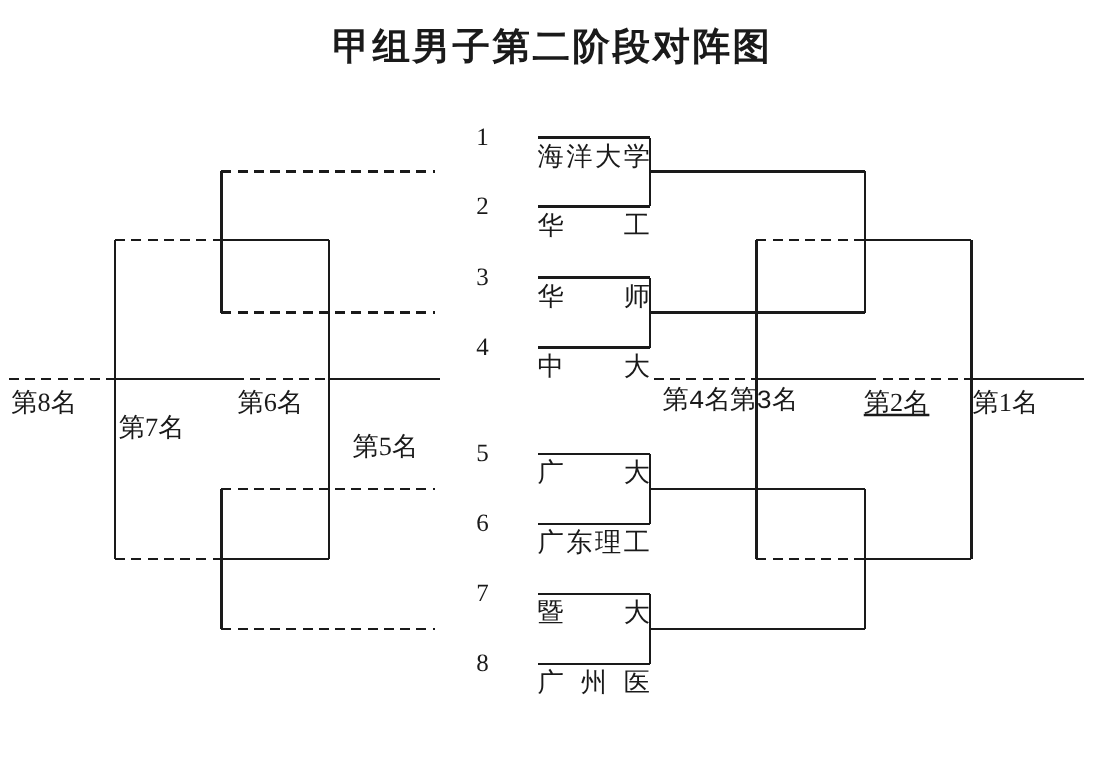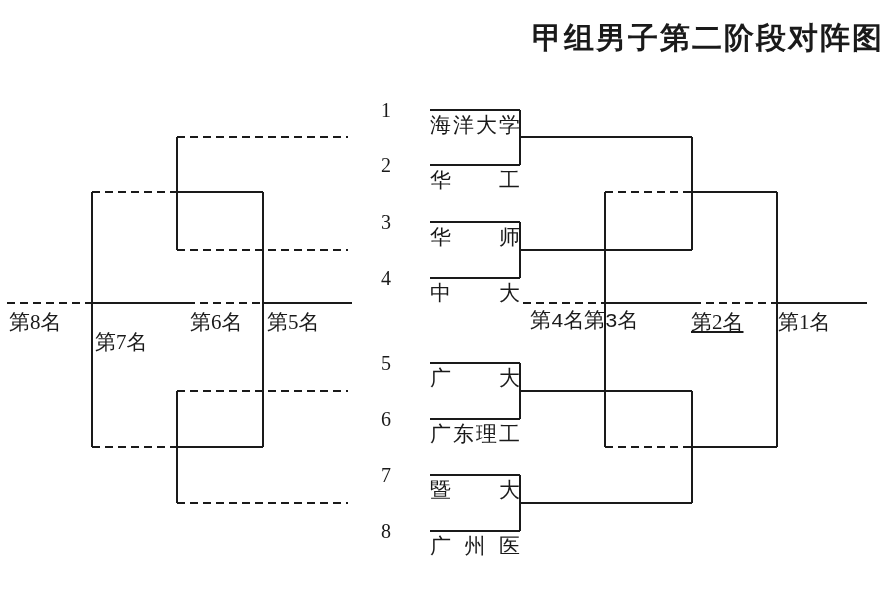--- a/index.html
+++ b/index.html
@@ -14,21 +14,21 @@
     background: #ffffff;
     font-family: "Liberation Serif", "DejaVu Serif", serif;
     color: #1a1a1a;
     overflow: hidden;
   }
   .title {
     position: absolute;
     top: 20px;
     left: 0;
     right: 0;
-    text-align: right;
+    text-align: center;
     font-size: 30px;
     line-height: 36px;
     font-weight: bold;
     letter-spacing: 2px;
     white-space: nowrap;
   }
   .lines {
     position: absolute;
     left: 0;
     top: 0;
@@ -172,19 +172,19 @@
     </div>
   <div class="team" style="top:536px;">
       <span>广</span>
       <span>州</span>
       <span>医</span>
     </div>
 
   <div class="place" style="left:9px;">第8名</div>
   <div class="place" style="left:95px;margin-top:20px;">第7名</div>
   <div class="place" style="left:190px;">第6名</div>
-  <div class="place" style="left:267px;">第5名</div>
+  <div class="place" style="left:282px;margin-top:35px;">第5名</div>
   <div class="place" style="left:530px;font-family:Liberation Mono, monospace;">第4名</div>
   <div class="place" style="left:584px;font-family:Liberation Mono, monospace;">第3名</div>
   <div class="place" style="left:691px;text-decoration:underline;">第2名</div>
   <div class="place" style="left:778px;">第1名</div>
 
 </div>
 
 </body></html>

